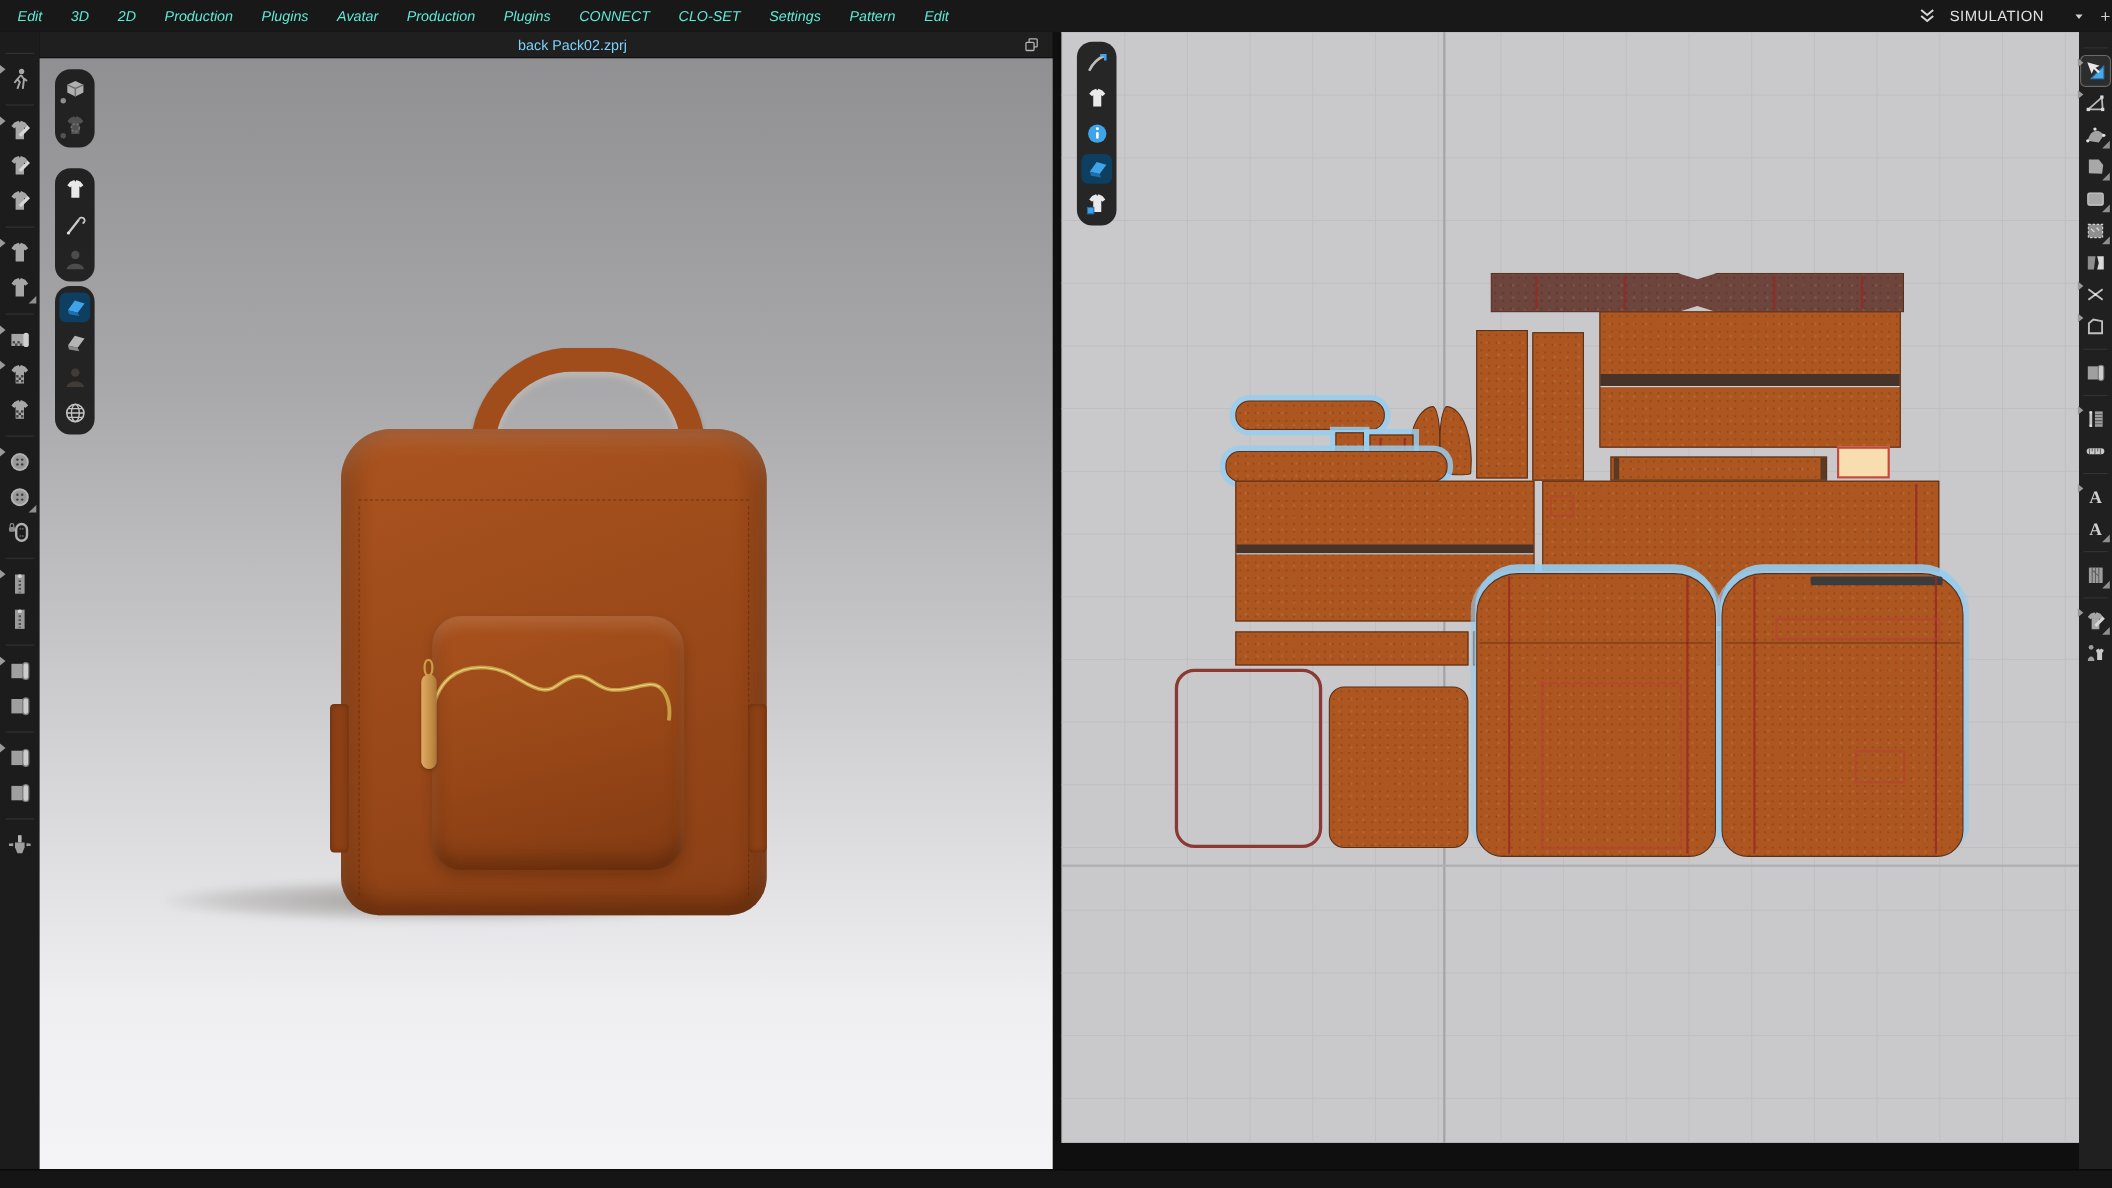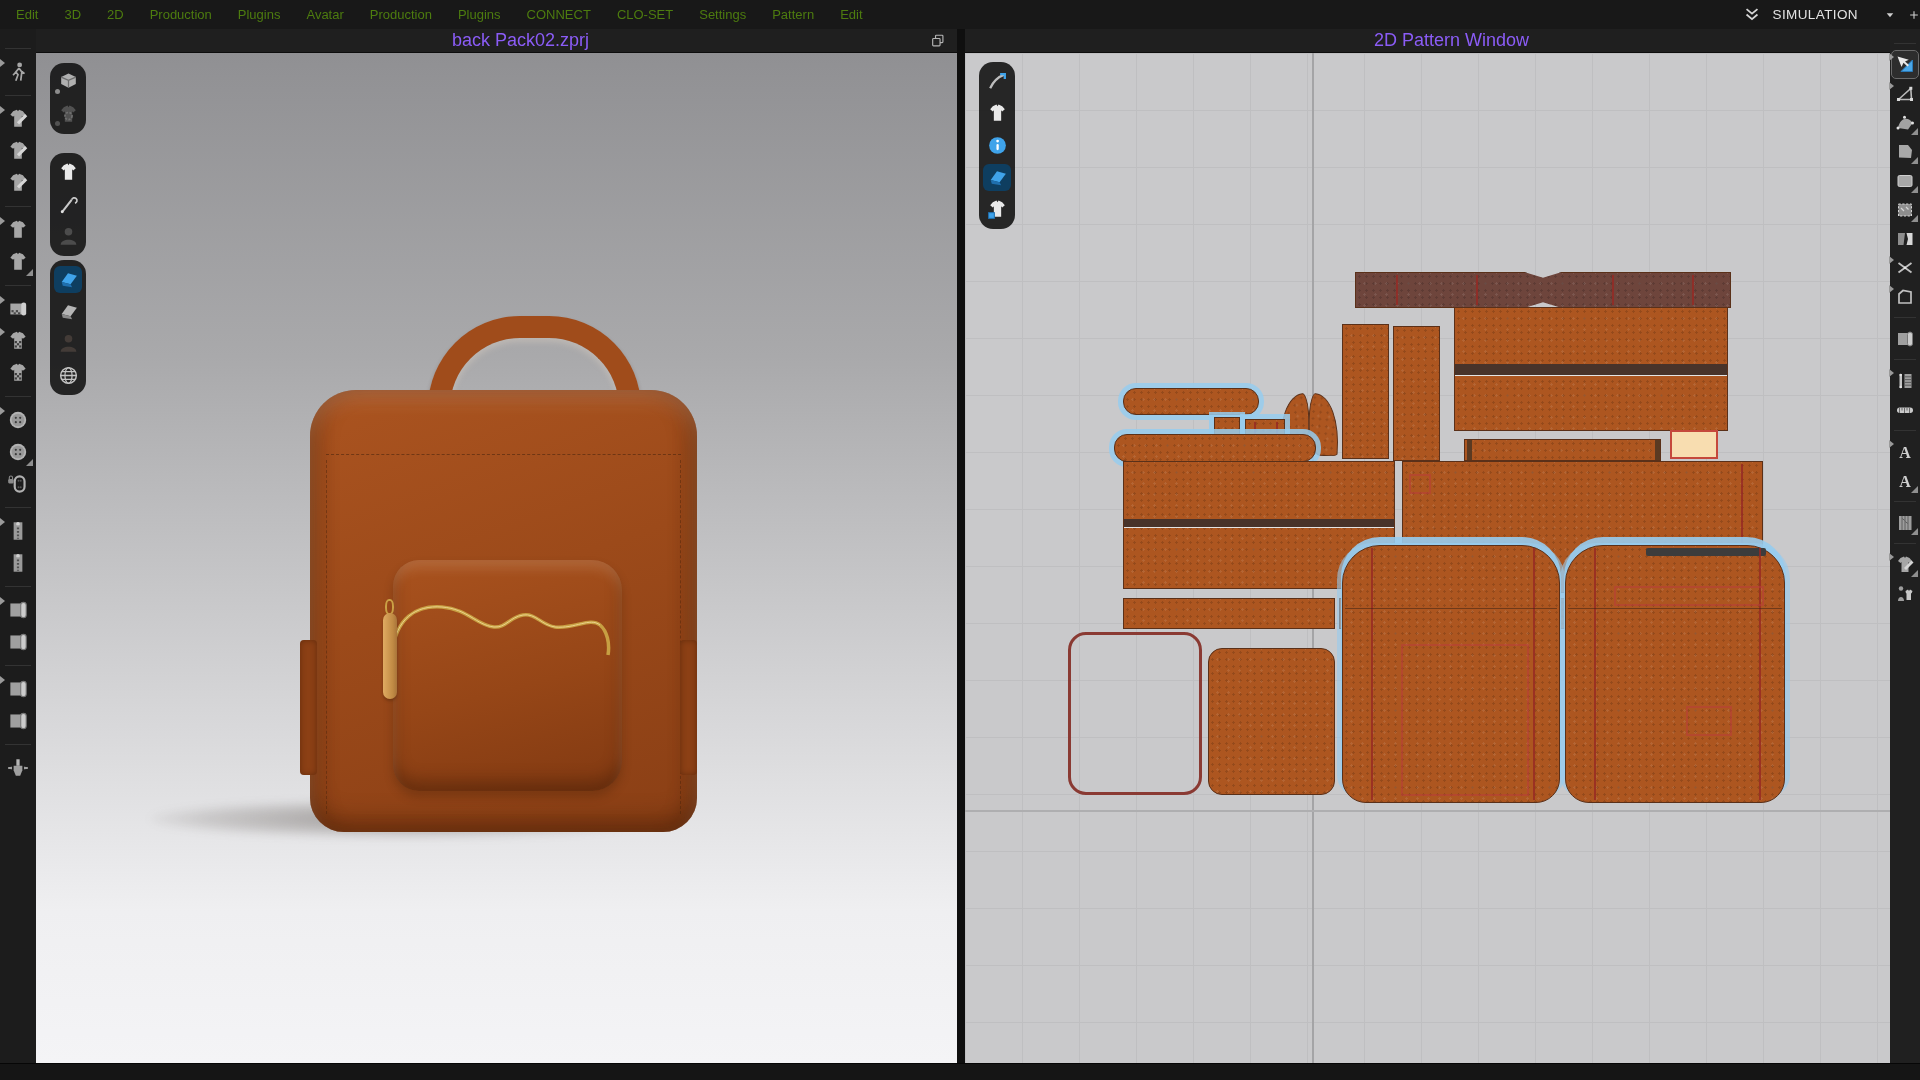--- a/index.html
+++ b/index.html
@@ -2,21 +2,21 @@
 <html><head>
 <meta charset="utf-8">
 <style>
   html,body{margin:0;padding:0;background:#0c0c0c;}
   *{box-sizing:border-box;}
   .app{position:relative;width:1920px;height:1080px;background:#0f0f0f;font-family:"Liberation Sans",sans-serif;overflow:hidden;}
 
   
   .menubar{position:absolute;left:0;top:0;width:1920px;height:29px;background:#181818;display:flex;align-items:center;justify-content:space-between;z-index:30;}
   .menu-items{display:flex;align-items:center;gap:26px;padding-left:16px;}
-  .menu-item{color:#4d7c0f;font-size:13px;cursor:default;white-space:nowrap;}
+  .menu-item{color:#5eead4;font-size:13px;cursor:default;white-space:nowrap;font-style:italic;}
   .menu-right{display:flex;align-items:center;gap:10px;padding-right:0;height:29px;}
   .menu-right .sim-label{color:#e2e2e2;font-size:13.5px;letter-spacing:.4px;}
   .menu-right svg{display:block;}
   .edge-plus{width:12px;height:29px;overflow:hidden;display:flex;align-items:center;}
 
   
   .main{position:absolute;left:0;top:29px;width:1920px;height:1034px;background:#0f0f0f;display:flex;}
 
   
   .left-toolbar{width:36px;height:100%;background:#1c1c1c;display:flex;flex-direction:column;align-items:center;padding-top:12px;flex:0 0 auto;}
@@ -32,21 +32,21 @@
   .panel{position:relative;height:100%;flex:0 0 auto;}
   .panel-3d{width:921px;}
   .panel-gap{width:8px;height:100%;background:#0f0f0f;flex:0 0 auto;}
   .panel-2d{width:925px;}
   .right-toolbar{width:30px;height:100%;background:#202020;display:flex;flex-direction:column;align-items:center;padding-top:8px;flex:0 0 auto;}
   .right-toolbar .tool{width:26px;height:27px;}
   .right-toolbar .tool svg{width:22px;height:22px;}
   .right-toolbar .tb-divider{width:22px;margin:6px 0;}
 
   .panel-title{height:24px;background:#1f1f1f;display:flex;align-items:center;justify-content:center;position:relative;border-bottom:1px solid #0d0d0d;}
-  .panel-title .title-text{color:#8b5cf6;font-size:18px;padding-left:48px;}
+  .panel-title .title-text{color:#7dd3fc;font-size:13px;padding-left:48px;}
   .title-float{position:absolute;right:10px;top:3px;width:18px;height:18px;}
 
   
   .viewport3d{position:relative;width:100%;height:1010px;overflow:hidden;
     background:linear-gradient(180deg,#909093 0%,#a9a9ab 30%,#d6d6d8 65%,#efeff1 85%,#f4f4f6 100%);}
   .pill{position:absolute;left:14px;background:rgba(24,24,24,.92);border-radius:14px;padding:5px 4px;display:flex;flex-direction:column;align-items:center;gap:3px;z-index:5;}
   .pill .tool{width:28px;height:27px;}
   .pill .tool svg{width:23px;height:23px;}
   .pill .tool.active{background:#0e3e60;border-radius:6px;}
   .dotmark{position:absolute;left:1px;bottom:2px;width:5px;height:5px;border-radius:50%;background:#8d8d8d;}
@@ -415,23 +415,20 @@
           </svg>
           <div class="bp-pull-link"></div>
           <div class="bp-pull"></div>
         </div>
       </div>
     </section>
 
     <div class="panel-gap"></div>
 
     <section class="panel panel-2d">
-      <div class="panel-title">
-        <span class="title-text">2D Pattern Window</span>
-      </div>
       <div class="viewport2d">
         <div class="axis-v" id="axis-v" style="left: 347px;"></div>
         <div class="axis-h" id="axis-h" style="top: 757px;"></div>
         <div id="toolbar2d">
             <div class="pill" style="top: 9px;">
               <div class="tool">
                 <svg viewBox="0 0 22 22" width="23" height="23">
                   <path d="M4 17.5 C7.5 10 12 6.5 17.5 4.5" fill="none" stroke="#bdbdbd" stroke-width="2.2"></path>
                   <path d="M13.5 4 L18 4 L18 8.5" fill="none" stroke="#3fa3ea" stroke-width="2.2"></path>
                 </svg>

